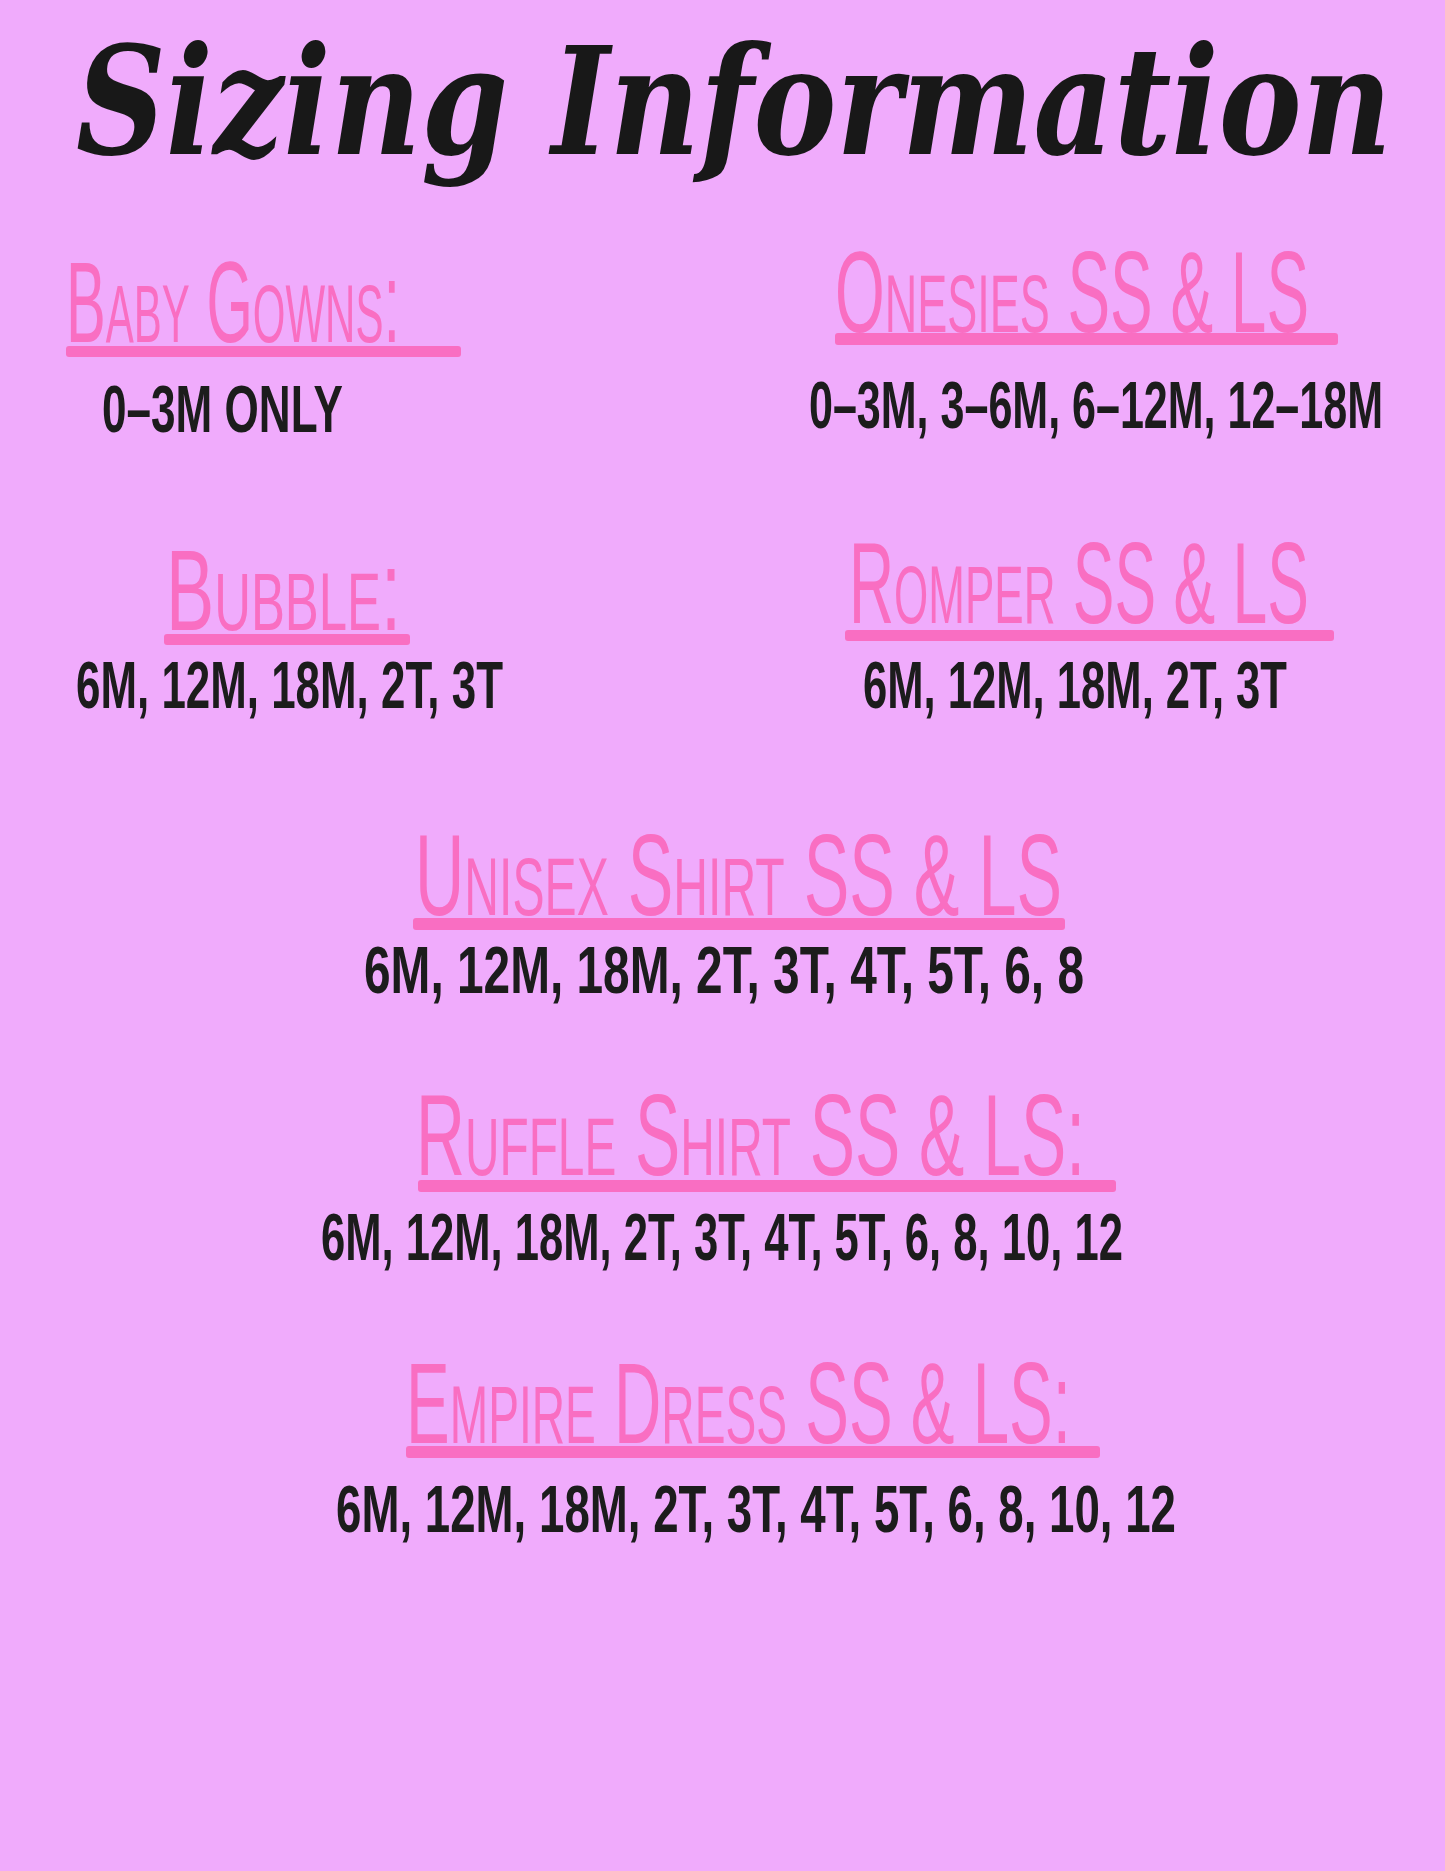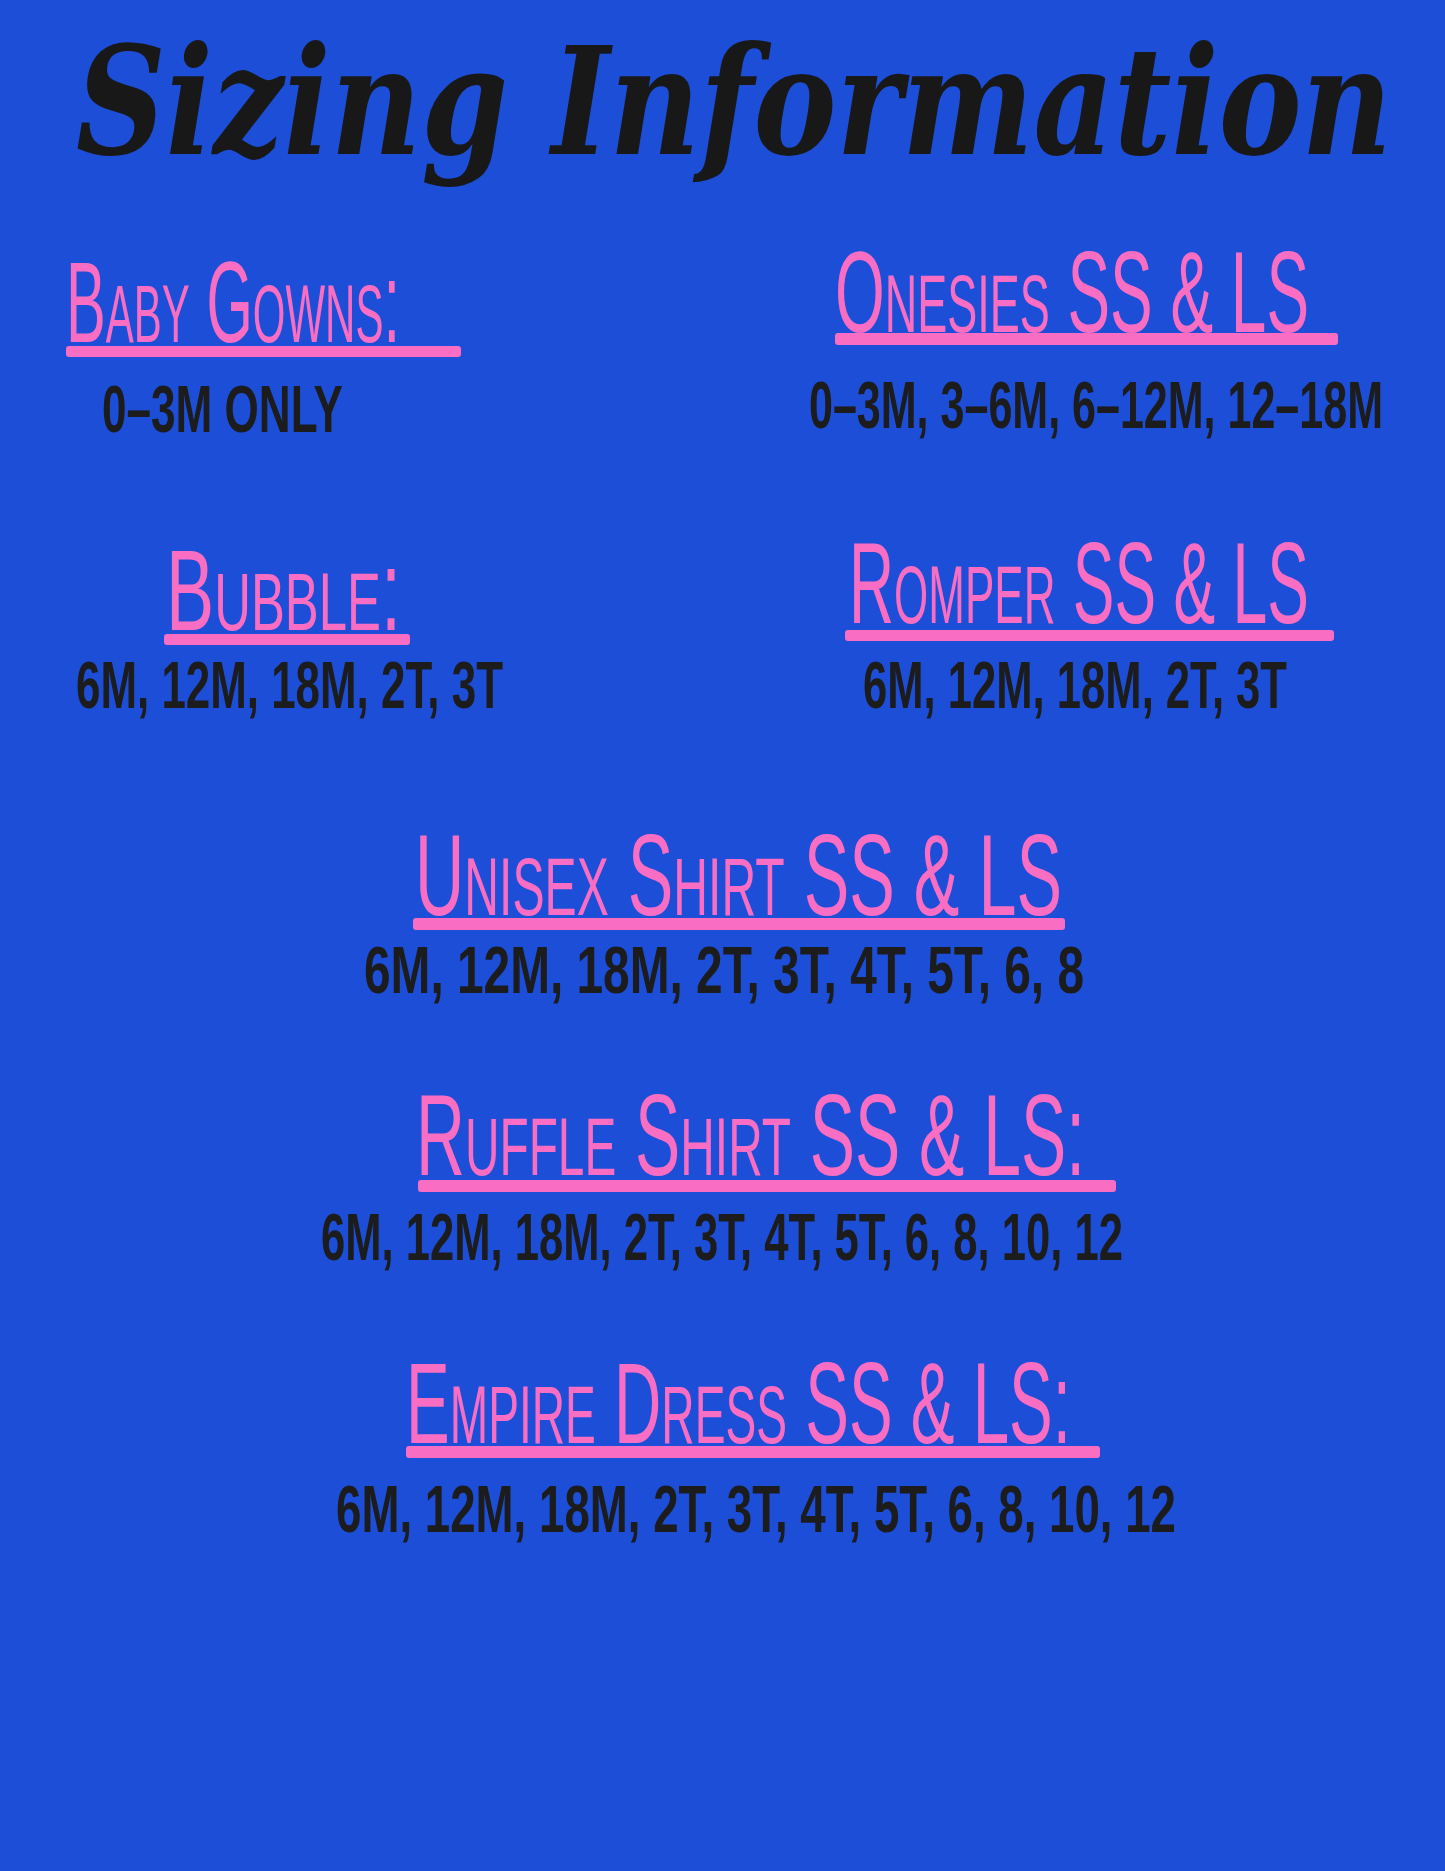--- a/index.html
+++ b/index.html
@@ -1,20 +1,20 @@
 <!DOCTYPE html>
 <html><head>
 <meta charset="utf-8">
 <style>
   html, body { margin: 0; padding: 0; background: #ffffff; }
   .canvas {
     position: relative;
     width: 1445px;
     height: 1871px;
-    background: #1d4ed8;
+    background: #f0abfc;
     overflow: hidden;
     font-family: "Liberation Sans", sans-serif;
   }
   .sec { position: absolute; left: 0; top: 0; width: 0; height: 0; }
   svg { position: absolute; overflow: visible; display: block; }
   .title-text {
     font-family: "DejaVu Serif", serif;
     font-style: italic;
     font-weight: 700;
     font-size: 150px;

